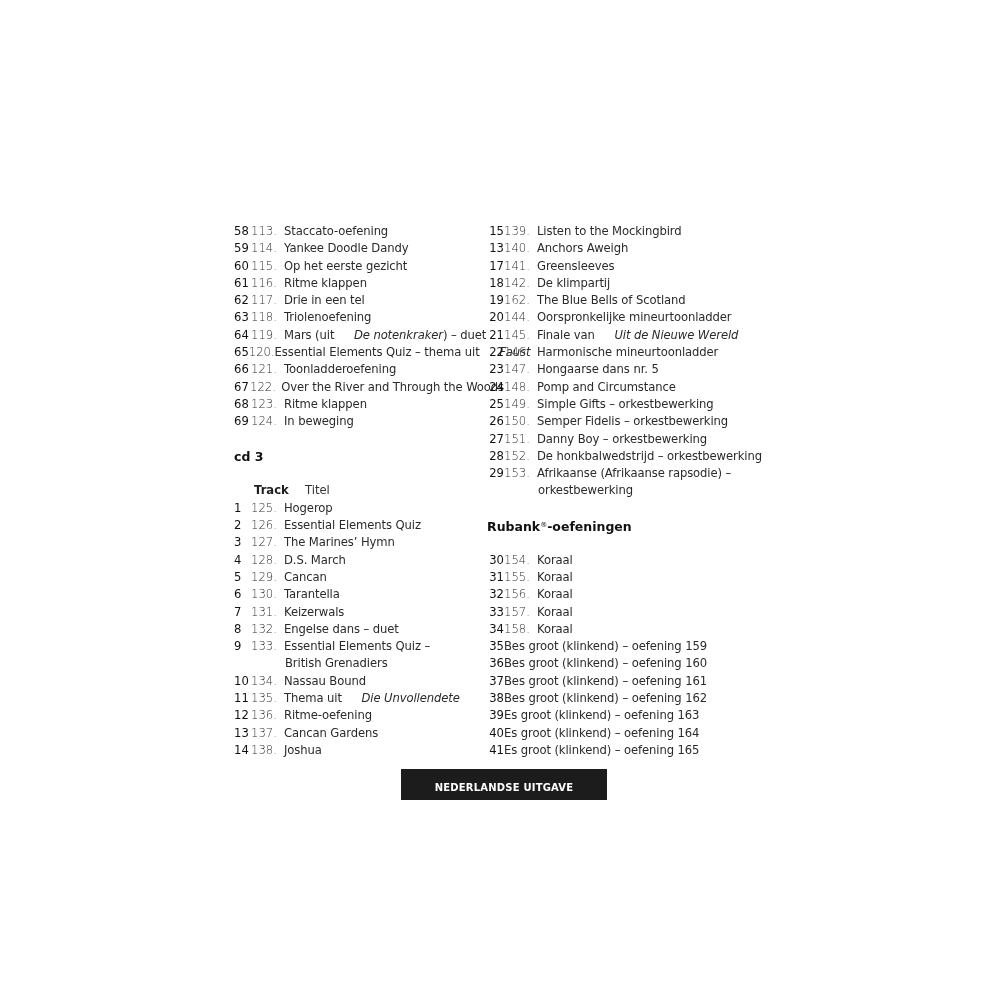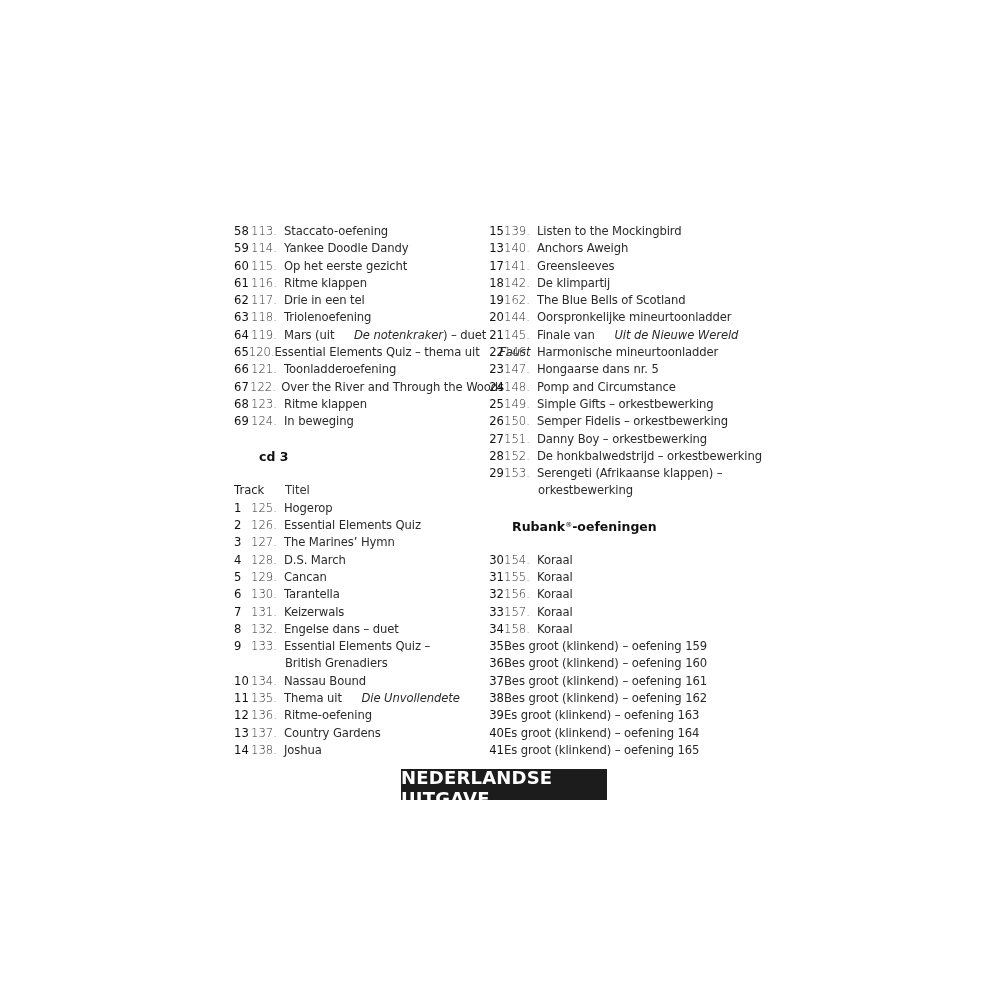--- a/index.html
+++ b/index.html
@@ -9,26 +9,26 @@
   .col-left { left: 234px; width: 270px; }
   .col-right { left: 487px; width: 300px; }
   .row { display: flex; height: 17.3px; line-height: 17.3px; font-size: 11.6px; white-space: nowrap; }
   .num { font-weight: normal; color: #111; display: inline-block; }
   .col-left .num { width: 17px; }
   .col-right .num { width: 17px; text-align: right; }
   .ex { display: inline-block; width: 33px; font-weight: 300; color: #333; }
   .title { color: #2a2a2a; letter-spacing: -0.1px; }
   .title i { font-style: italic; margin-left: 16px; }
   .cont { padding-left: 51px; }
-  .heading { font-weight: bold; font-size: 12.5px; height: 17.3px; line-height: 17.3px; color: #111; margin-left: 25px; }
+  .heading { font-weight: bold; font-size: 12.5px; height: 17.3px; line-height: 17.3px; color: #111; }
   .gap { height: 17.3px; }
-  .hdr-label { display: inline-block; width: 51px; font-weight: normal; }
+  .hdr-label { display: inline-block; width: 51px; font-weight: bold; margin-left: 20px; }
   .hdr-titel { color: #333; }
   .banner { position: absolute; left: 401px; top: 769px; width: 206px; height: 31px;
-            background: #1c1c1c; color: #fff; font-weight: bold; font-size: 18px;
+            background: #1c1c1c; color: #fff; font-weight: bold; font-size: 10px;
             display: flex; align-items: center; justify-content: center; letter-spacing: 0.2px; padding-top: 6px; box-sizing: border-box; }
   sup { font-size: 7px; vertical-align: 4px; font-weight: normal; }
 </style>
 </head>
 <body>
 
 <div class="col col-left">
   <div>
     <div class="row">
         <span class="num">58</span>
@@ -161,21 +161,21 @@
         <span class="title"><span>Thema uit </span><i>Die Unvollendete</i></span>
       </div>
     <div class="row">
         <span class="num">12</span>
         <span class="ex">136.</span>
         <span class="title">Ritme-oefening</span>
       </div>
     <div class="row">
         <span class="num">13</span>
         <span class="ex">137.</span>
-        <span class="title">Country Gardens</span>
+        <span class="title">Cancan Gardens</span>
       </div>
     <div class="row">
         <span class="num">14</span>
         <span class="ex">138.</span>
         <span class="title">Joshua</span>
       </div>
   </div>
 </div>
 
 <div class="col col-right">
@@ -246,21 +246,21 @@
         <span class="title">Danny Boy – orkestbewerking</span>
       </div>
     <div class="row">
         <span class="num">28</span>
         <span class="ex">152.</span>
         <span class="title">De honkbalwedstrijd – orkestbewerking</span>
       </div>
     <div class="row">
         <span class="num">29</span>
         <span class="ex">153.</span>
-        <span class="title">Serengeti (Afrikaanse klappen) –</span>
+        <span class="title">Afrikaanse (Afrikaanse rapsodie) –</span>
       </div>
     <div class="row cont">
         <span class="title">orkestbewerking</span>
       </div>
   </div>
 
   <div class="gap"></div>
   <div class="heading"><span>Rubank</span><sup>®</sup><span>-oefeningen</span></div>
   <div class="gap"></div>
 

